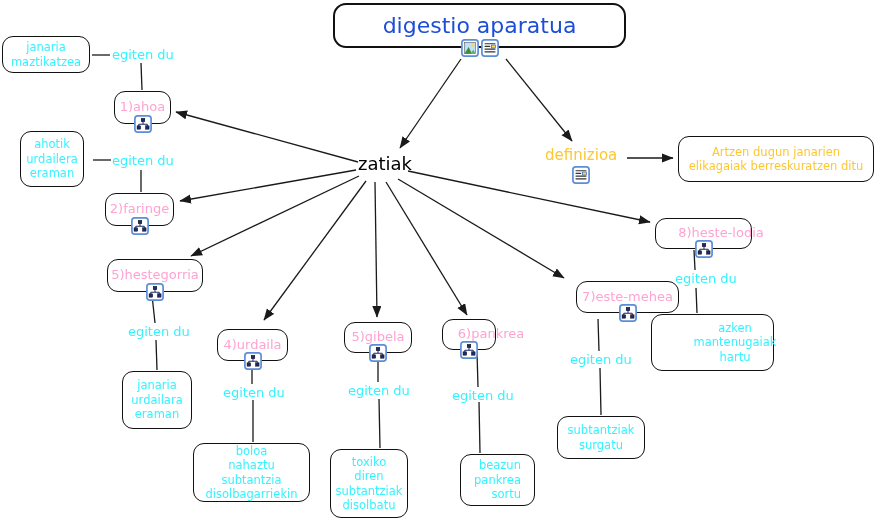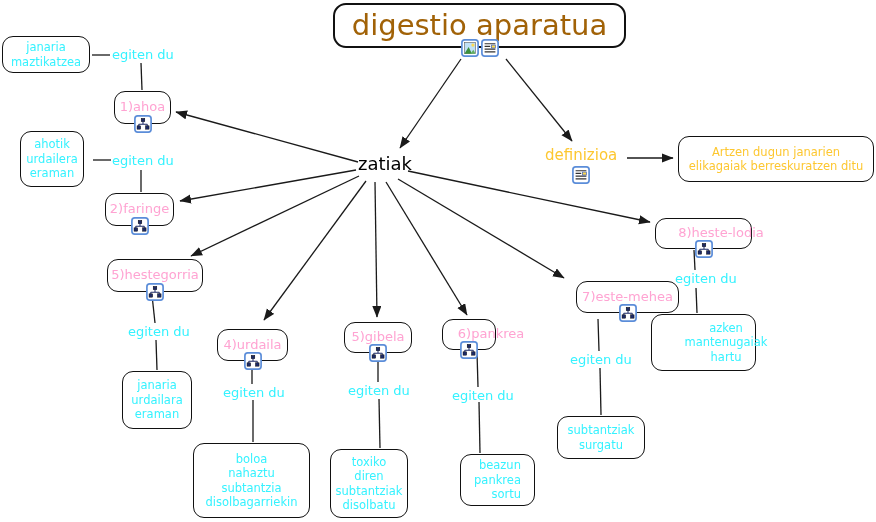--- a/index.html
+++ b/index.html
@@ -9,21 +9,21 @@
     background:#ffffff;
   }
   .edges{position:absolute;left:0;top:0;width:876px;height:522px;pointer-events:none;}
   .node{
     position:absolute;box-sizing:border-box;background:#ffffff;
     border:1.6px solid #111111;border-radius:11px;
     display:flex;align-items:center;justify-content:center;text-align:center;
   }
   .node .lbl{white-space:pre-line;line-height:1.25;}
   .title-box{border-radius:13px;border-width:2px;}
-  .title-box .lbl{font-size:29px;color:#a16207;white-space:nowrap;}
+  .title-box .lbl{font-size:22px;color:#1d4ed8;white-space:nowrap;}
   .leaf .lbl{font-size:11.5px;}
   .part .lbl{font-size:13px;white-space:nowrap;}
   .cyan{color:#35f2ff;}
   .pink{color:#ffa3d2;}
   .gold{color:#fdc730;}
   .linklabel{
     position:absolute;font-size:13px;color:#35f2ff;white-space:nowrap;
   }
   .centerlabel{
     position:absolute;font-size:18px;color:#000000;white-space:nowrap;
@@ -194,40 +194,40 @@
   <div class="node leaf" style="left:20px;top:131px;width:64px;height:56px;">
     <span class="lbl cyan">ahotik
 urdailera
 eraman</span>
   </div>
   <div class="node leaf" style="left:122px;top:371px;width:70px;height:58px;">
     <span class="lbl cyan">janaria
 urdailara
 eraman</span>
   </div>
-  <div class="node leaf" style="left:193px;top:443px;width:117px;height:75px;">
+  <div class="node leaf" style="left:193px;top:443px;width:117px;height:59px;">
     <span class="lbl cyan">boloa
 nahaztu
 subtantzia
 disolbagarriekin</span>
   </div>
   <div class="node leaf" style="left:330px;top:449px;width:78px;height:69px;">
     <span class="lbl cyan">toxiko
 diren
 subtantziak
 disolbatu</span>
   </div>
   <div class="node leaf" style="left:460px;top:454px;width:75px;height:52px;text-align:right;">
     <span class="lbl cyan">beazun
 pankrea
 sortu</span>
   </div>
   <div class="node leaf" style="left:557px;top:416px;width:88px;height:43px;">
     <span class="lbl cyan">subtantziak
 surgatu</span>
   </div>
-  <div class="node leaf" style="left:651px;top:314px;width:105px;height:57px;padding-left:45px;">
+  <div class="node leaf" style="left:651px;top:314px;width:123px;height:57px;padding-left:45px;">
     <span class="lbl cyan">azken
 mantenugaiak
 hartu</span>
   </div>
 
 </div>
 
 </body></html>

